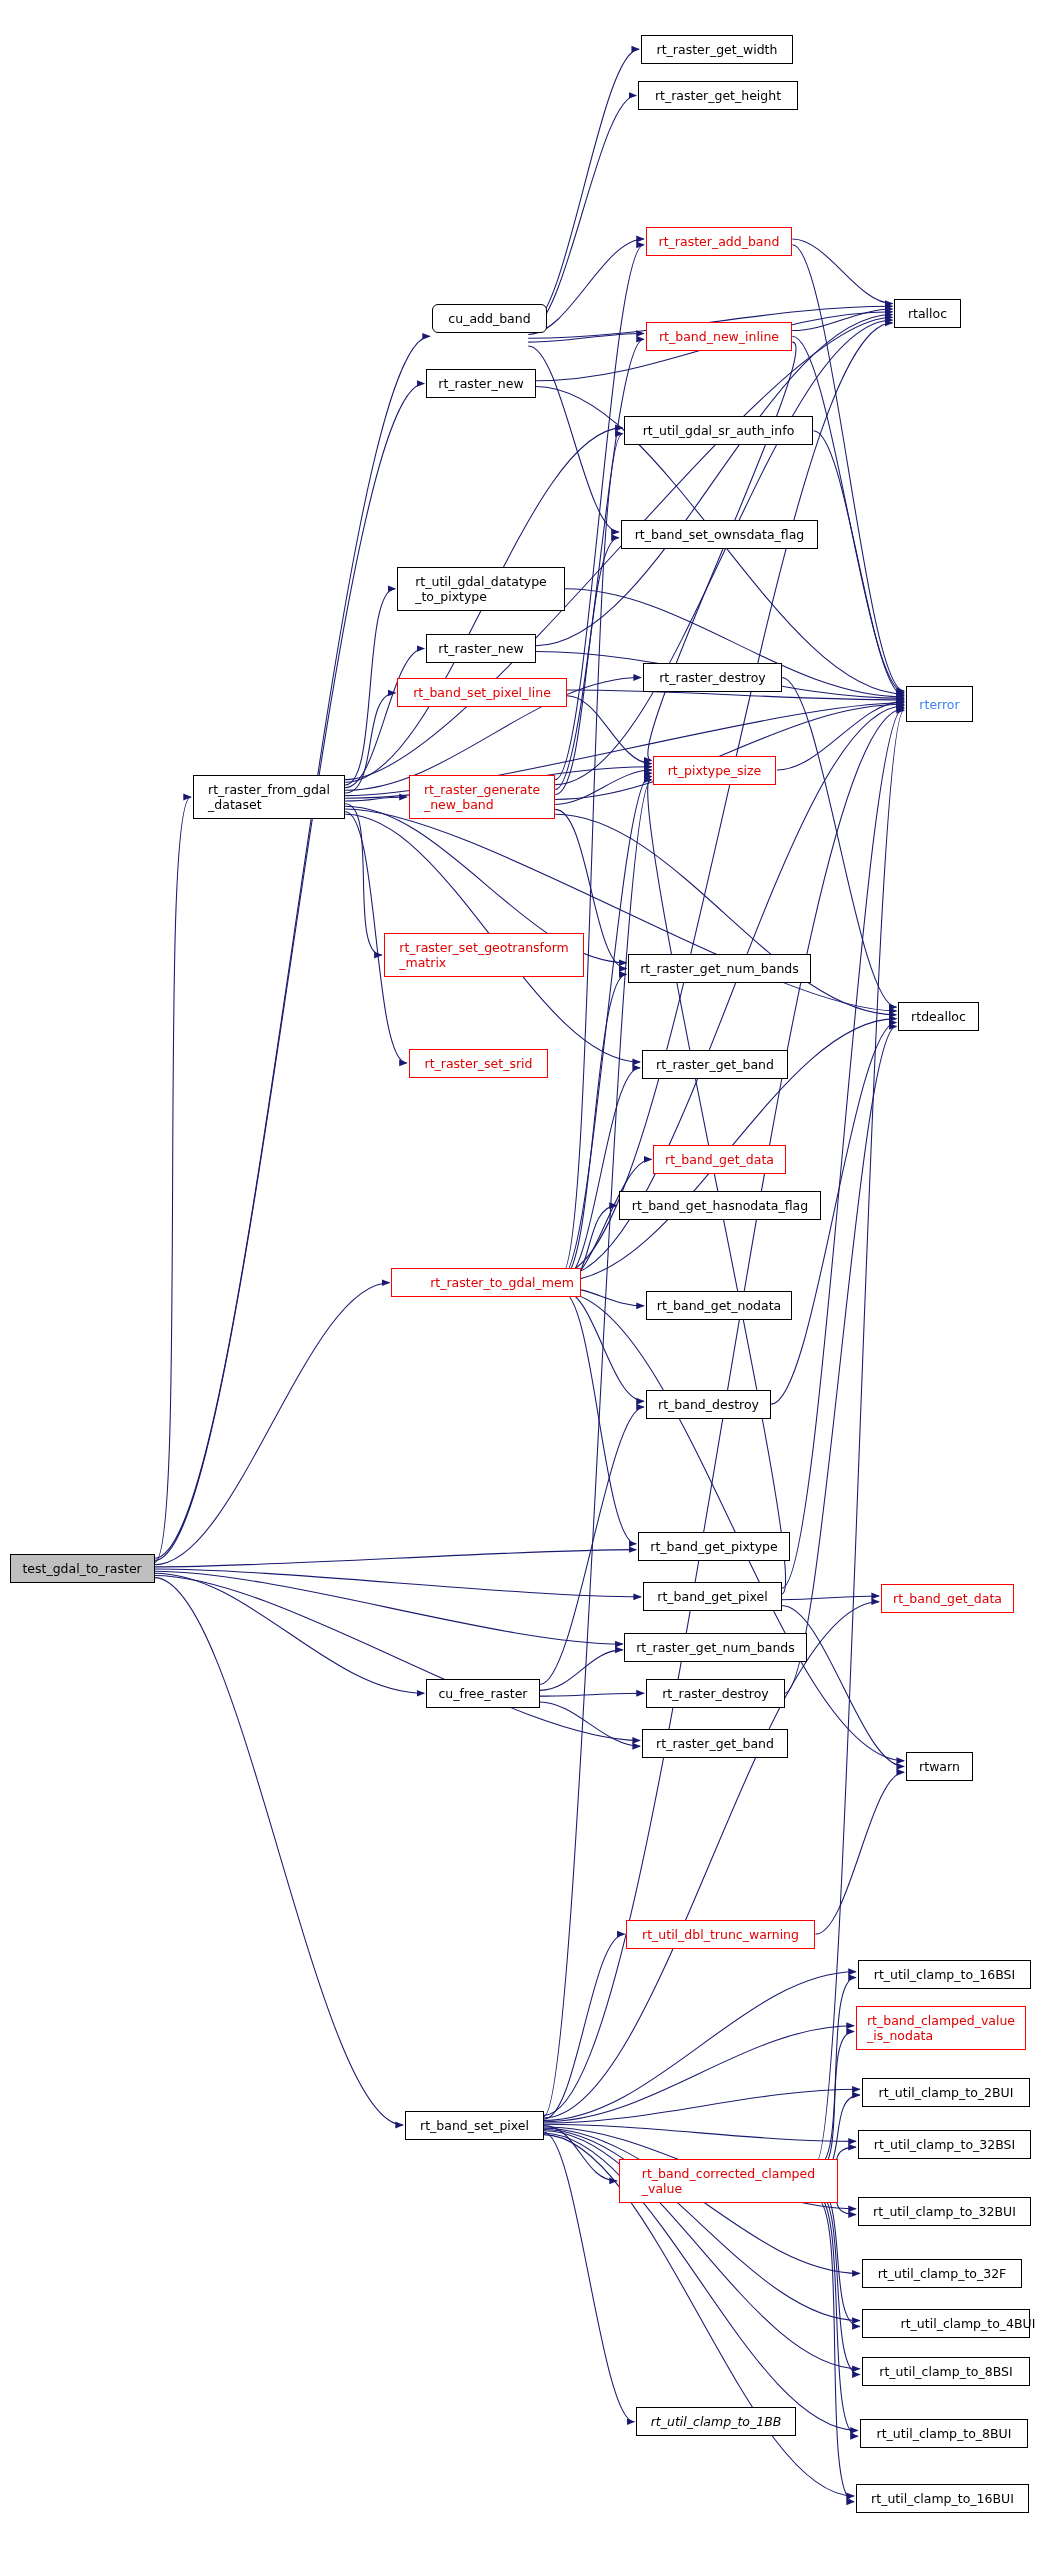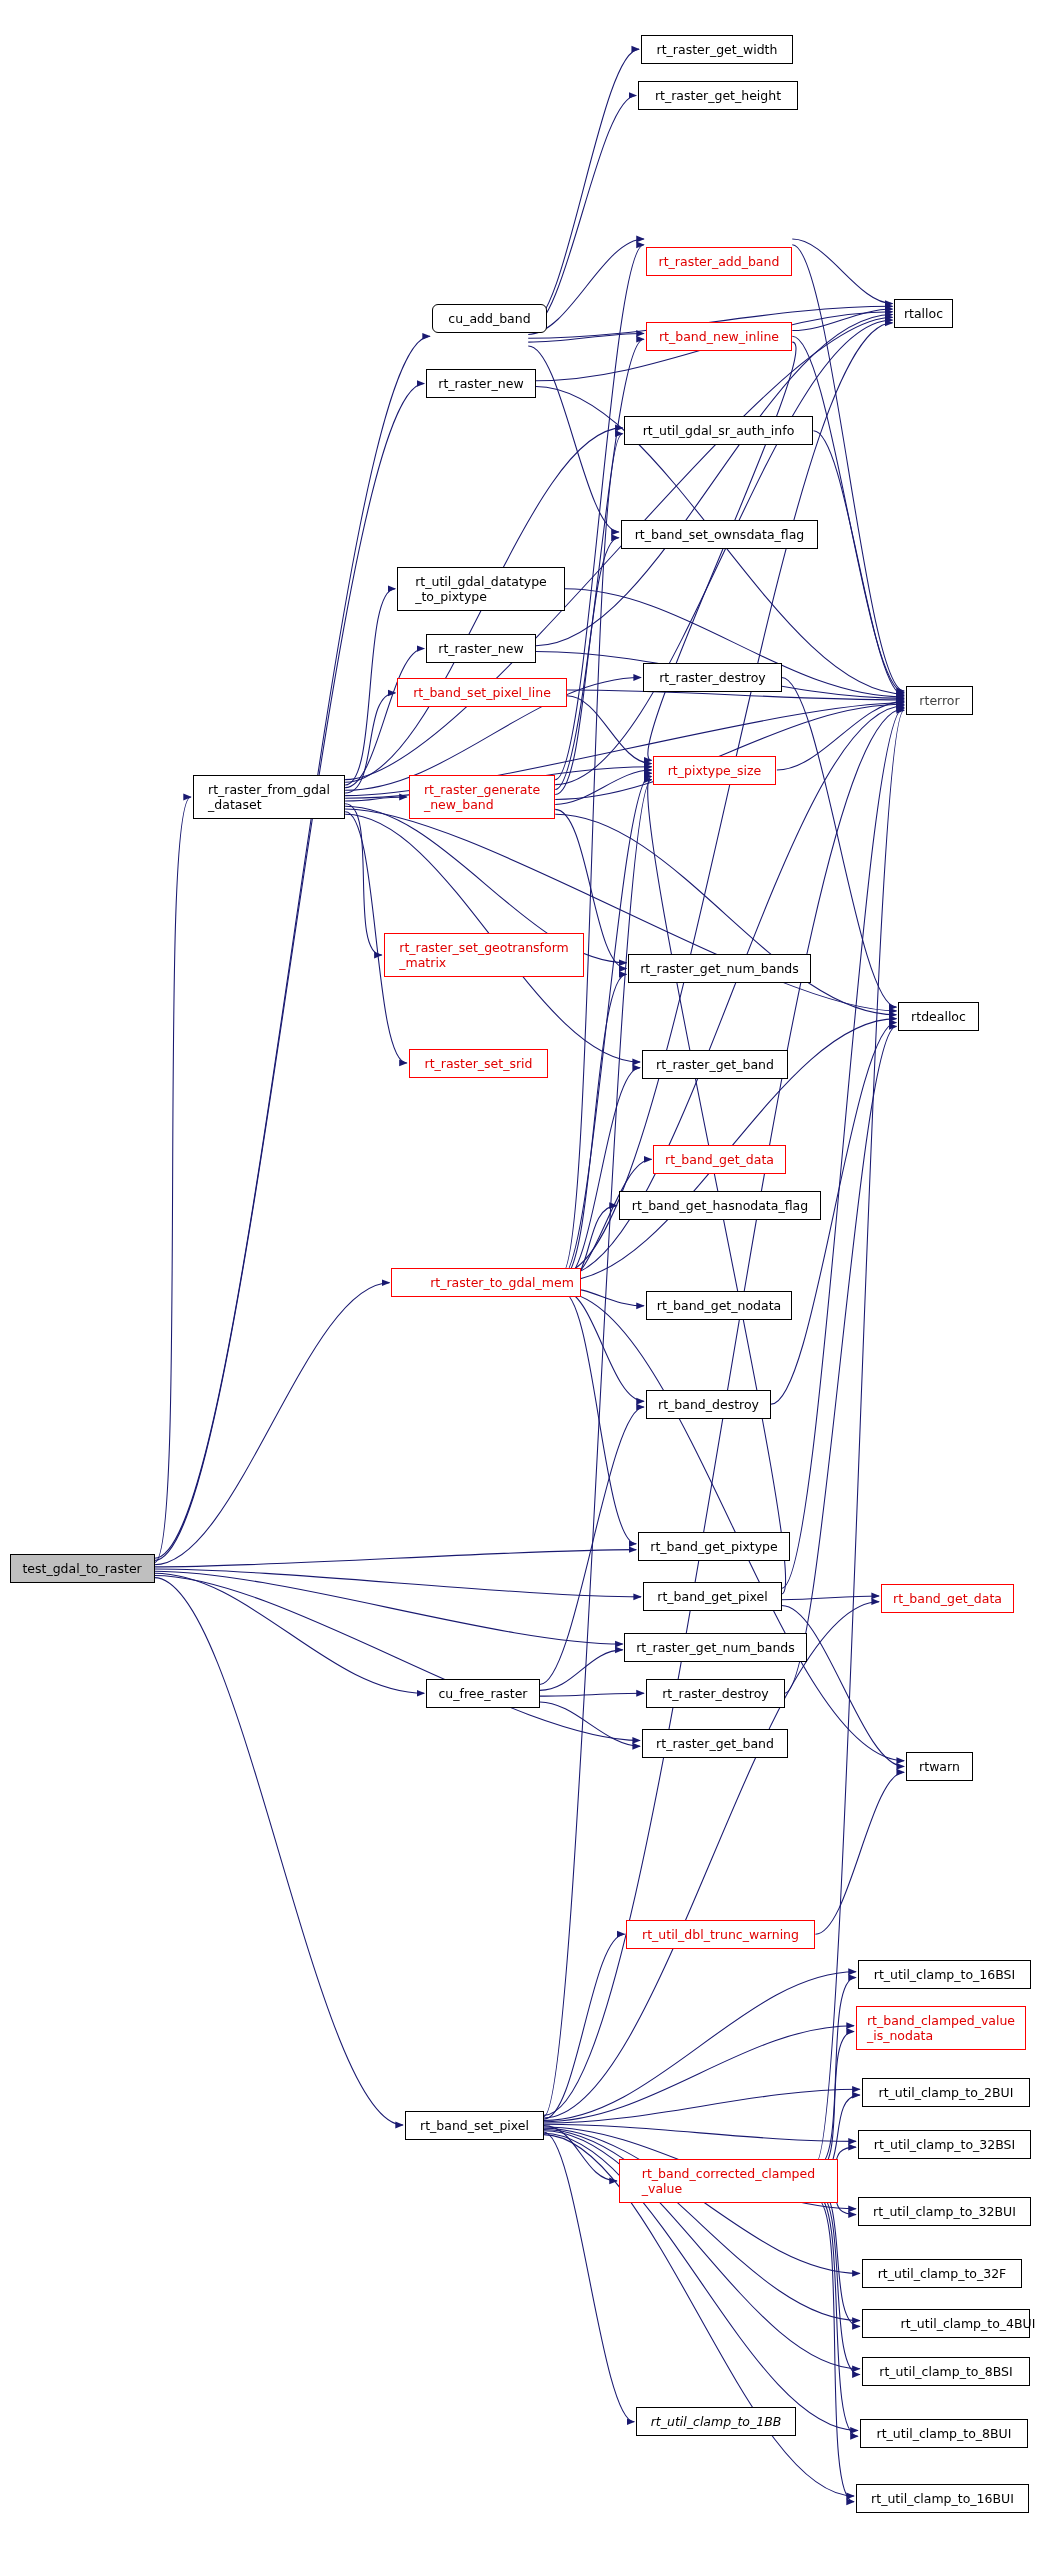--- a/index.html
+++ b/index.html
@@ -145,33 +145,33 @@
       <path d="M 846 2281 C 881 2281, 851 2596, 886 2596" fill="none" stroke="#191970" stroke-width="1.1" marker-end="url(#arrow)" data-interactable="false"></path>
       <path d="M 846 2257 C 881 2257, 857 2174, 892 2174" fill="none" stroke="#191970" stroke-width="1.1" marker-end="url(#arrow)" data-interactable="false"></path>
       <path d="M 846 2261 C 881 2261, 853 2228, 888 2228" fill="none" stroke="#191970" stroke-width="1.1" marker-end="url(#arrow)" data-interactable="false"></path>
       <path d="M 846 2265 C 881 2265, 853 2298, 888 2298" fill="none" stroke="#191970" stroke-width="1.1" marker-end="url(#arrow)" data-interactable="false"></path>
       <path d="M 846 2269 C 881 2269, 857 2414, 892 2414" fill="none" stroke="#191970" stroke-width="1.1" marker-end="url(#arrow)" data-interactable="false"></path>
       <path d="M 846 2273 C 881 2273, 857 2464, 892 2464" fill="none" stroke="#191970" stroke-width="1.1" marker-end="url(#arrow)" data-interactable="false"></path>
       <path d="M 846 2277 C 881 2277, 855 2528, 890 2528" fill="none" stroke="#191970" stroke-width="1.1" marker-end="url(#arrow)" data-interactable="false"></path>
     </svg>
 <div class="node" data-interactable="true" style="left: 641px; top: 35px; width: 152px; height: 29px; background: rgb(255, 255, 255); border-color: rgb(0, 0, 0); color: rgb(0, 0, 0);">rt_raster_get_width</div>
     <div class="node" data-interactable="true" style="left: 638px; top: 81px; width: 160px; height: 29px; background: rgb(255, 255, 255); border-color: rgb(0, 0, 0); color: rgb(0, 0, 0);">rt_raster_get_height</div>
-    <div class="node" data-interactable="true" style="left: 646px; top: 227px; width: 146px; height: 29px; background: rgb(255, 255, 255); border-color: rgb(255, 0, 0); color: rgb(224, 0, 0); margin-top: 20px;">rt_raster_add_band</div>
-    <div class="node" data-interactable="true" style="left: 894px; top: 299px; width: 59px; height: 29px; background: rgb(255, 255, 255); border-color: rgb(0, 0, 0); color: rgb(0, 0, 0);">rtalloc</div>
+    <div class="node" data-interactable="true" style="left: 646px; top: 227px; width: 146px; height: 29px; background: rgb(255, 255, 255); border-color: rgb(255, 0, 0); color: rgb(224, 0, 0);">rt_raster_add_band</div>
+    <div class="node" data-interactable="true" style="left: 894px; top: 299px; width: 67px; height: 29px; background: rgb(255, 255, 255); border-color: rgb(0, 0, 0); color: rgb(0, 0, 0);">rtalloc</div>
     <div class="node" data-interactable="true" style="left: 432px; top: 304px; width: 115px; height: 29px; background: rgb(255, 255, 255); border-color: rgb(0, 0, 0); color: rgb(0, 0, 0); border-radius: 6px;">cu_add_band</div>
     <div class="node" data-interactable="true" style="left: 646px; top: 322px; width: 146px; height: 29px; background: rgb(255, 255, 255); border-color: rgb(255, 0, 0); color: rgb(224, 0, 0);">rt_band_new_inline</div>
     <div class="node" data-interactable="true" style="left: 426px; top: 369px; width: 110px; height: 29px; background: rgb(255, 255, 255); border-color: rgb(0, 0, 0); color: rgb(0, 0, 0);">rt_raster_new</div>
     <div class="node" data-interactable="true" style="left: 624px; top: 416px; width: 189px; height: 29px; background: rgb(255, 255, 255); border-color: rgb(0, 0, 0); color: rgb(0, 0, 0);">rt_util_gdal_sr_auth_info</div>
     <div class="node" data-interactable="true" style="left: 621px; top: 520px; width: 197px; height: 29px; background: rgb(255, 255, 255); border-color: rgb(0, 0, 0); color: rgb(0, 0, 0);">rt_band_set_ownsdata_flag</div>
     <div class="node" data-interactable="true" style="left: 397px; top: 567px; width: 168px; height: 44px; background: rgb(255, 255, 255); border-color: rgb(0, 0, 0); color: rgb(0, 0, 0);">rt_util_gdal_datatype
 _to_pixtype</div>
     <div class="node" data-interactable="true" style="left: 426px; top: 634px; width: 110px; height: 29px; background: rgb(255, 255, 255); border-color: rgb(0, 0, 0); color: rgb(0, 0, 0);">rt_raster_new</div>
     <div class="node" data-interactable="true" style="left: 643px; top: 663px; width: 139px; height: 29px; background: rgb(255, 255, 255); border-color: rgb(0, 0, 0); color: rgb(0, 0, 0);">rt_raster_destroy</div>
     <div class="node" data-interactable="true" style="left: 397px; top: 678px; width: 170px; height: 29px; background: rgb(255, 255, 255); border-color: rgb(255, 0, 0); color: rgb(224, 0, 0);">rt_band_set_pixel_line</div>
-    <div class="node" data-interactable="true" style="left: 906px; top: 686px; width: 67px; height: 29px; background: rgb(255, 255, 255); border-color: rgb(0, 0, 0); color: #404040;">rterror</div>
+    <div class="node" data-interactable="true" style="left: 906px; top: 686px; width: 67px; height: 36px; background: rgb(255, 255, 255); border-color: rgb(0, 0, 0); color: #3b82f6;">rterror</div>
     <div class="node" data-interactable="true" style="left: 653px; top: 756px; width: 123px; height: 29px; background: rgb(255, 255, 255); border-color: rgb(255, 0, 0); color: rgb(224, 0, 0);">rt_pixtype_size</div>
     <div class="node" data-interactable="true" style="left: 193px; top: 775px; width: 152px; height: 44px; background: rgb(255, 255, 255); border-color: rgb(0, 0, 0); color: rgb(0, 0, 0);">rt_raster_from_gdal
 _dataset</div>
     <div class="node" data-interactable="true" style="left: 409px; top: 775px; width: 146px; height: 44px; background: rgb(255, 255, 255); border-color: rgb(255, 0, 0); color: rgb(224, 0, 0);">rt_raster_generate
 _new_band</div>
     <div class="node" data-interactable="true" style="left: 384px; top: 933px; width: 200px; height: 44px; background: rgb(255, 255, 255); border-color: rgb(255, 0, 0); color: rgb(224, 0, 0);">rt_raster_set_geotransform
 _matrix</div>
     <div class="node" data-interactable="true" style="left: 628px; top: 954px; width: 183px; height: 29px; background: rgb(255, 255, 255); border-color: rgb(0, 0, 0); color: rgb(0, 0, 0);">rt_raster_get_num_bands</div>
     <div class="node" data-interactable="true" style="left: 898px; top: 1002px; width: 81px; height: 29px; background: rgb(255, 255, 255); border-color: rgb(0, 0, 0); color: rgb(0, 0, 0);">rtdealloc</div>
     <div class="node" data-interactable="true" style="left: 409px; top: 1049px; width: 139px; height: 29px; background: rgb(255, 255, 255); border-color: rgb(255, 0, 0); color: rgb(224, 0, 0);">rt_raster_set_srid</div>

